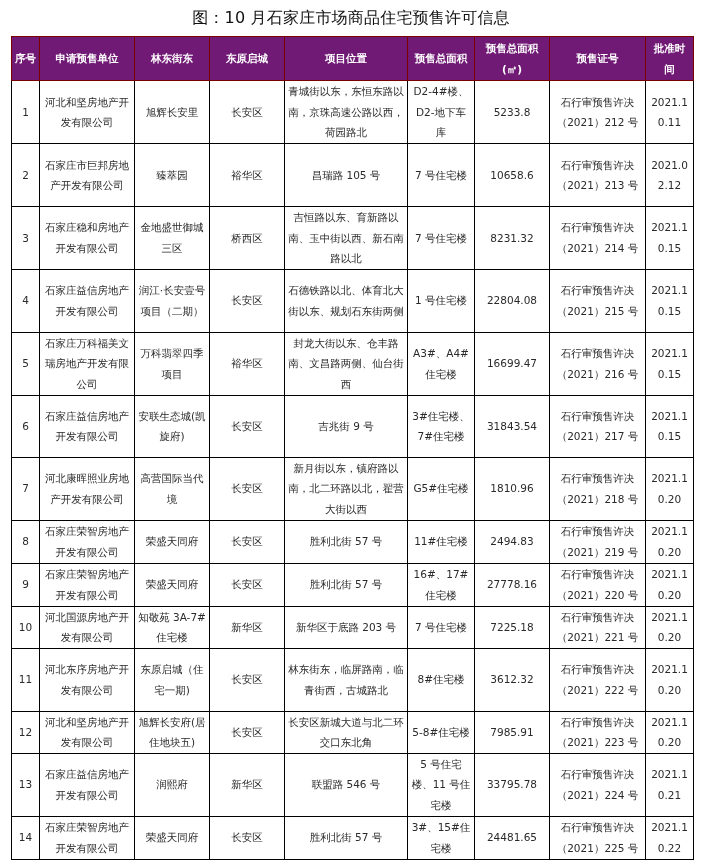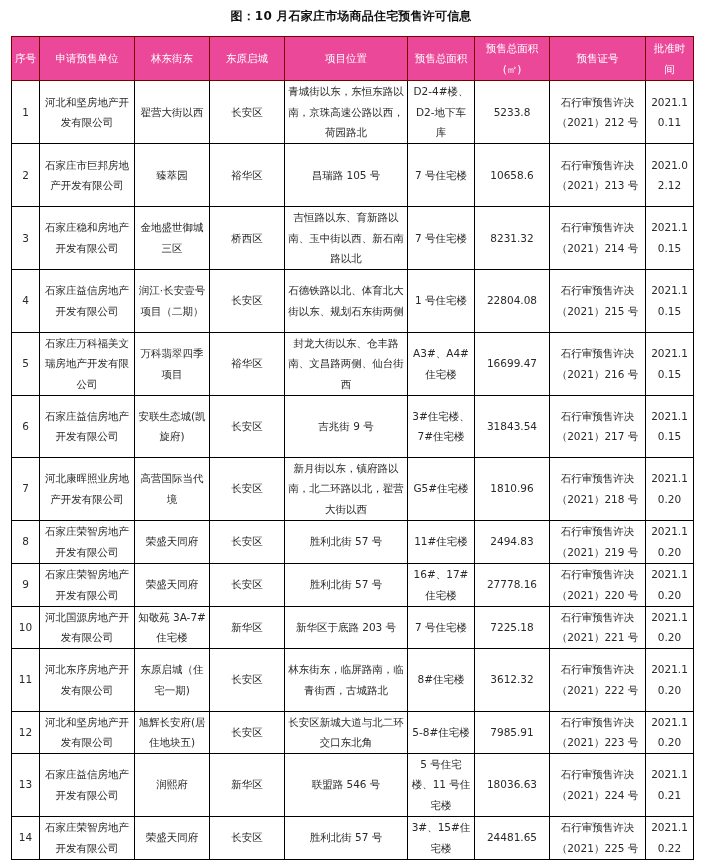--- a/index.html
+++ b/index.html
@@ -14,22 +14,22 @@
     font-family: "DejaVu Sans", "Liberation Sans", sans-serif;
     color: #222;
     overflow: hidden;
   }
   .title {
     position: absolute;
     left: 0;
     top: 8px;
     width: 702px;
     text-align: center;
-    font-size: 12px;
-    font-weight: bold;
+    font-size: 16px;
+    font-weight: normal;
     color: #111;
     letter-spacing: 0.2px;
   }
   table.permits {
     position: absolute;
     left: 11px;
     top: 36px;
     border-collapse: collapse;
     table-layout: fixed;
     width: 682px;
@@ -37,23 +37,23 @@
   table.permits th, table.permits td {
     border: 1px solid #000;
     text-align: center;
     vertical-align: middle;
     padding: 0 3px;
     font-size: 10.5px;
     line-height: 20.5px;
     word-break: break-all;
   }
   table.permits th {
-    background: #ec4899;
+    background: #701a75;
     color: #ffffff;
-    font-weight: normal;
+    font-weight: bold;
     font-size: 10.5px;
     line-height: 21px;
     height: 43px;
     border-color: #7a0000;
     margin-left: 40px;
   }
   table.permits td {
     color: #2a2a2a;
   }
 </style>
@@ -84,21 +84,21 @@
       <th>预售总面积</th>
       <th>预售总面积(㎡)</th>
       <th>预售证号</th>
       <th>批准时间</th>
     </tr>
   </thead>
   <tbody id="rows">
   <tr style="height: 63px;">
     <td>1</td>
     <td>河北和坚房地产开发有限公司</td>
-    <td>翟营大街以西</td>
+    <td>旭辉长安里</td>
     <td>长安区</td>
     <td>青城街以东，东恒东路以南，京珠高速公路以西，荷园路北</td>
     <td>D2-4#楼、D2-地下车库</td>
     <td>5233.8</td>
     <td>石行审预售许决（2021）212 号</td>
     <td>2021.10.11</td>
   </tr>
 
   <tr style="height: 63px;">
     <td>2</td>
@@ -232,21 +232,21 @@
     <td>2021.10.20</td>
   </tr>
 
   <tr style="height: 63px;">
     <td>13</td>
     <td>石家庄益信房地产开发有限公司</td>
     <td>润熙府</td>
     <td>新华区</td>
     <td>联盟路 546 号</td>
     <td>5 号住宅楼、11 号住宅楼</td>
-    <td>18036.63</td>
+    <td>33795.78</td>
     <td>石行审预售许决（2021）224 号</td>
     <td>2021.10.21</td>
   </tr>
 
   <tr style="height: 43px;">
     <td>14</td>
     <td>石家庄荣智房地产开发有限公司</td>
     <td>荣盛天同府</td>
     <td>长安区</td>
     <td>胜利北街 57 号</td>

